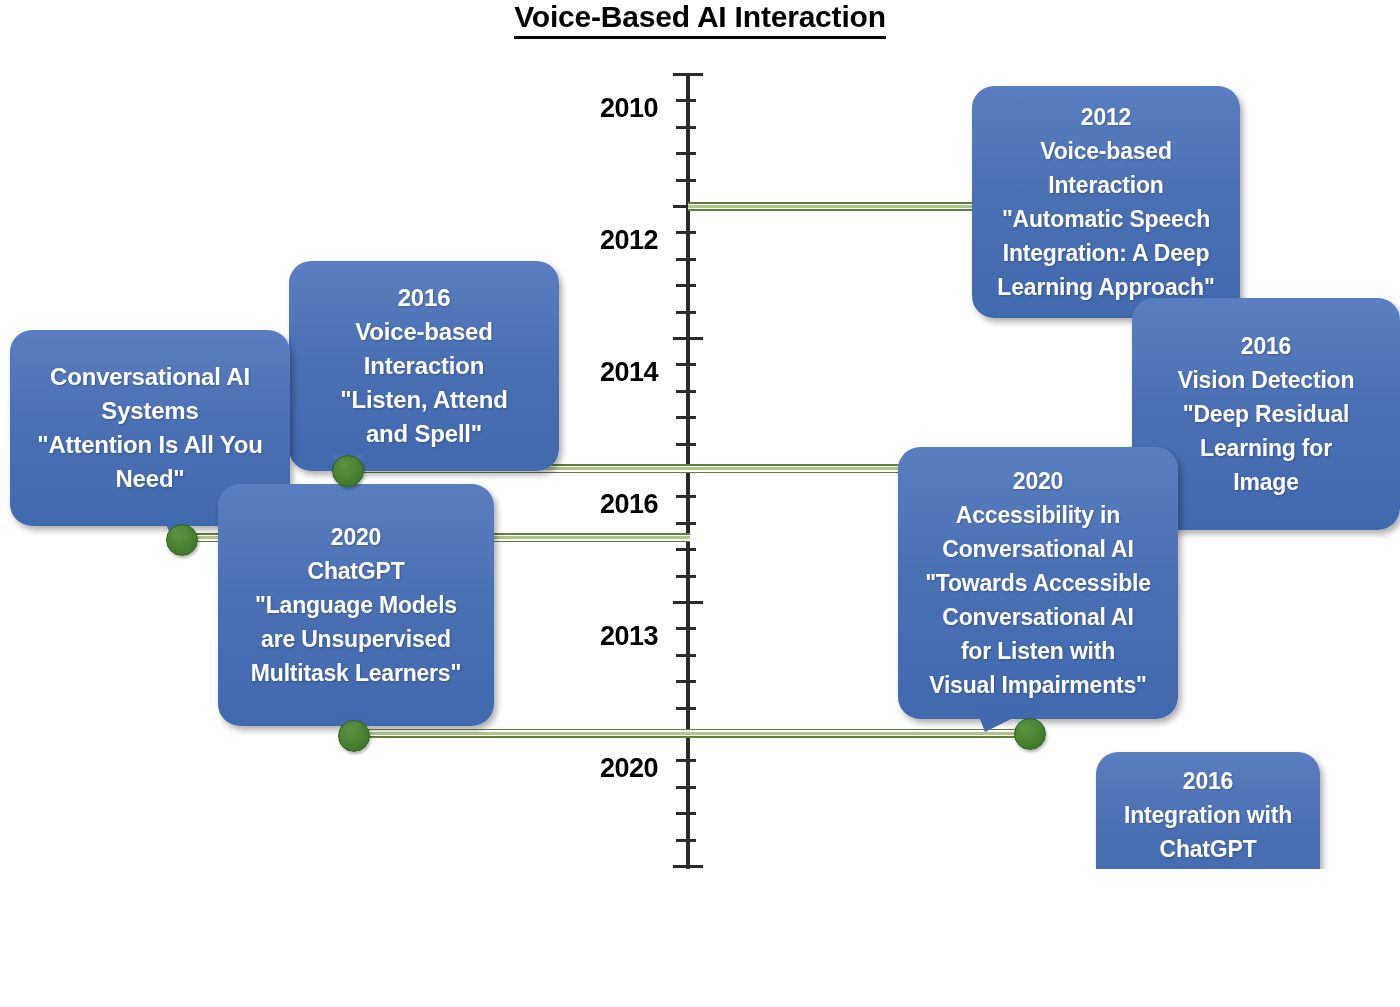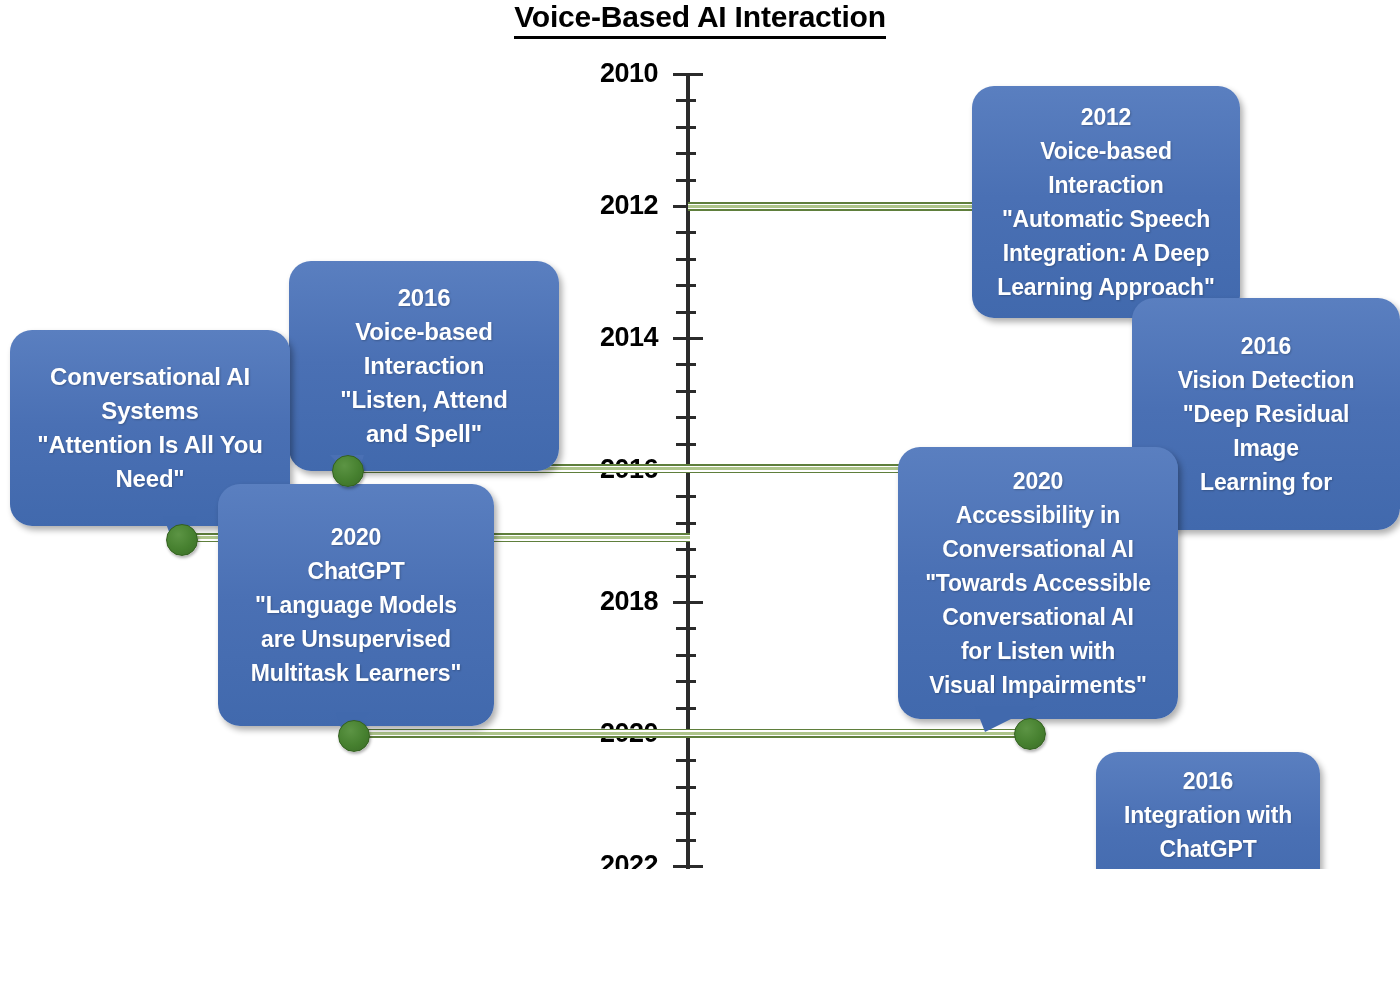--- a/index.html
+++ b/index.html
@@ -49,20 +49,21 @@
   .tick.major { width: 30px; }
   .tick.minor { width: 20px; }
   .axis-label {
     position: absolute;
     font-size: 27px;
     font-weight: bold;
     color: #000000;
     text-align: right;
     width: 120px;
     letter-spacing: -0.5px;
+    margin-top: 35px;
   }
 
   
   .conn {
     position: absolute;
     height: 9px;
     background:
       linear-gradient(to bottom,
         #5f7f3c 0px, #5f7f3c 1.5px,
         #ffffff 1.5px, #ffffff 3px,
@@ -162,21 +163,21 @@
 
   <div class="tick minor" style="left:676px; top:891px;"></div>
   <div class="tick minor" style="left:676px; top:918px;"></div>
   <div class="tick minor" style="left:676px; top:944px;"></div>
   <div class="tick minor" style="left:676px; top:971px;"></div>
 
   <div class="axis-label" style="left:538px; top:58px;">2010</div>
   <div class="axis-label" style="left:538px; top:190px;">2012</div>
   <div class="axis-label" style="left:538px; top:322px;">2014</div>
   <div class="axis-label" style="left:538px; top:454px;">2016</div>
-  <div class="axis-label" style="left:538px; top:586px;">2018</div>
+  <div class="axis-label" style="left:538px; top:586px;">2013</div>
   <div class="axis-label" style="left:538px; top:718px;">2020</div>
   <div class="axis-label" style="left:538px; top:850px;">2022</div>
   <div class="axis-label" style="left:538px; top:982px;">2024</div>
 
   <div class="conn" style="left:688px; top:202px; width:310px;"></div>
 
   <div class="conn" style="left:345px; top:464px; width:345px;"></div>
   <div class="conn" style="left:688px; top:464px; width:225px;"></div>
 
   <div class="conn" style="left:180px; top:533px; width:510px;"></div>
@@ -206,22 +207,22 @@
     </span>
   </div>
 
   <div class="tail" style="left:330px; top:455px; border-left:26px solid transparent; border-right:8px solid transparent; border-top:26px solid #4a70b4;"></div>
 
   <div class="box" style="left:1132px; top:298px; width:268px; height:232px;">
     <span class="lines">
       <span class="ln">2016</span>
       <span class="ln">Vision Detection</span>
       <span class="ln">"Deep Residual</span>
+      <span class="ln">Learning for</span>
       <span class="ln">Image</span>
-      <span class="ln">Learning for</span>
     </span>
   </div>
 
   <div class="box" style="left:10px; top:330px; width:280px; height:196px; font-size:24px;">
     <span class="lines">
       <span class="ln">Conversational AI</span>
       <span class="ln">Systems</span>
       <span class="ln">"Attention Is All You</span>
       <span class="ln">Need"</span>
     </span>

